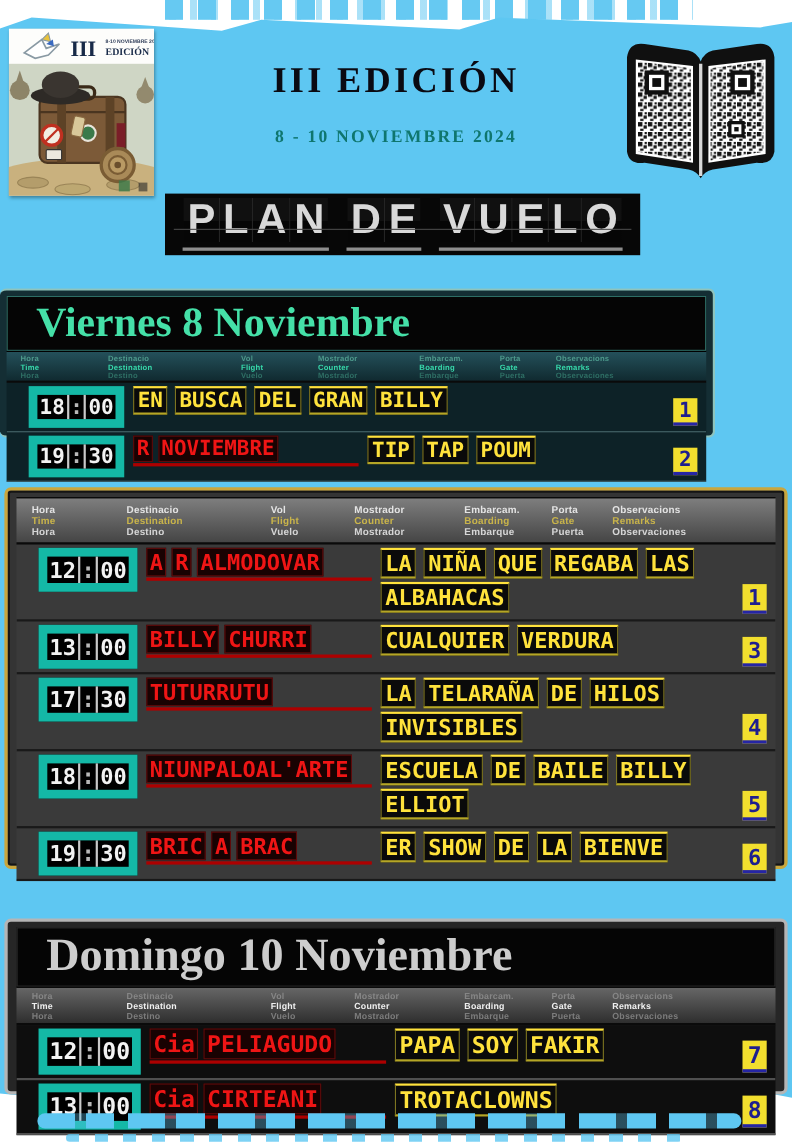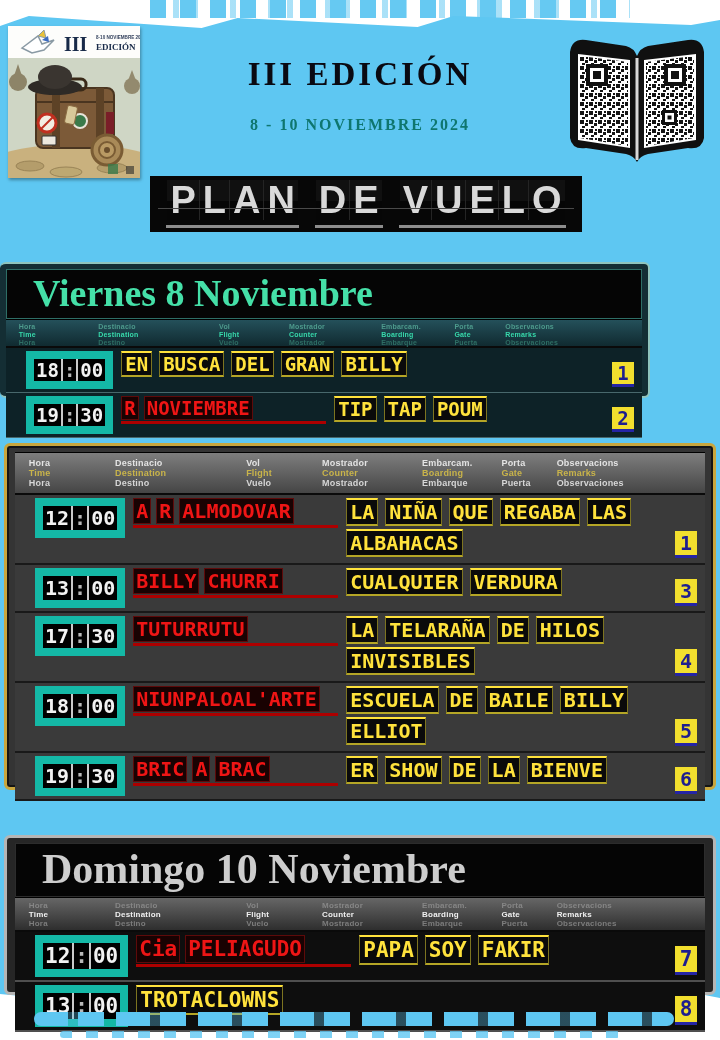--- a/index.html
+++ b/index.html
@@ -401,20 +401,21 @@
           <div class="comp"><span class="cw">Cia</span><span class="cw">PELIAGUDO</span></div>
           <div class="show"><span class="sw">PAPA</span><span class="sw">SOY</span><span class="sw">FAKIR</span></div>
           <div class="gate">7</div>
         </div>
         <div class="brow">
           <div class="time">
             <span class="hh">13</span>
             <span class="cl">:</span>
             <span class="mm">00</span>
           </div>
+          <div class="comp"><span class="cw">Cia</span><span class="cw">CIRTEANI</span></div>
           <div class="show"><span class="sw">TROTACLOWNS</span></div>
           <div class="gate">8</div>
         </div>
       </div>
   </div>
 
   <div class="streaks-bottom"></div>
   <div class="streaks-bottom2"></div>
 </div>
 

